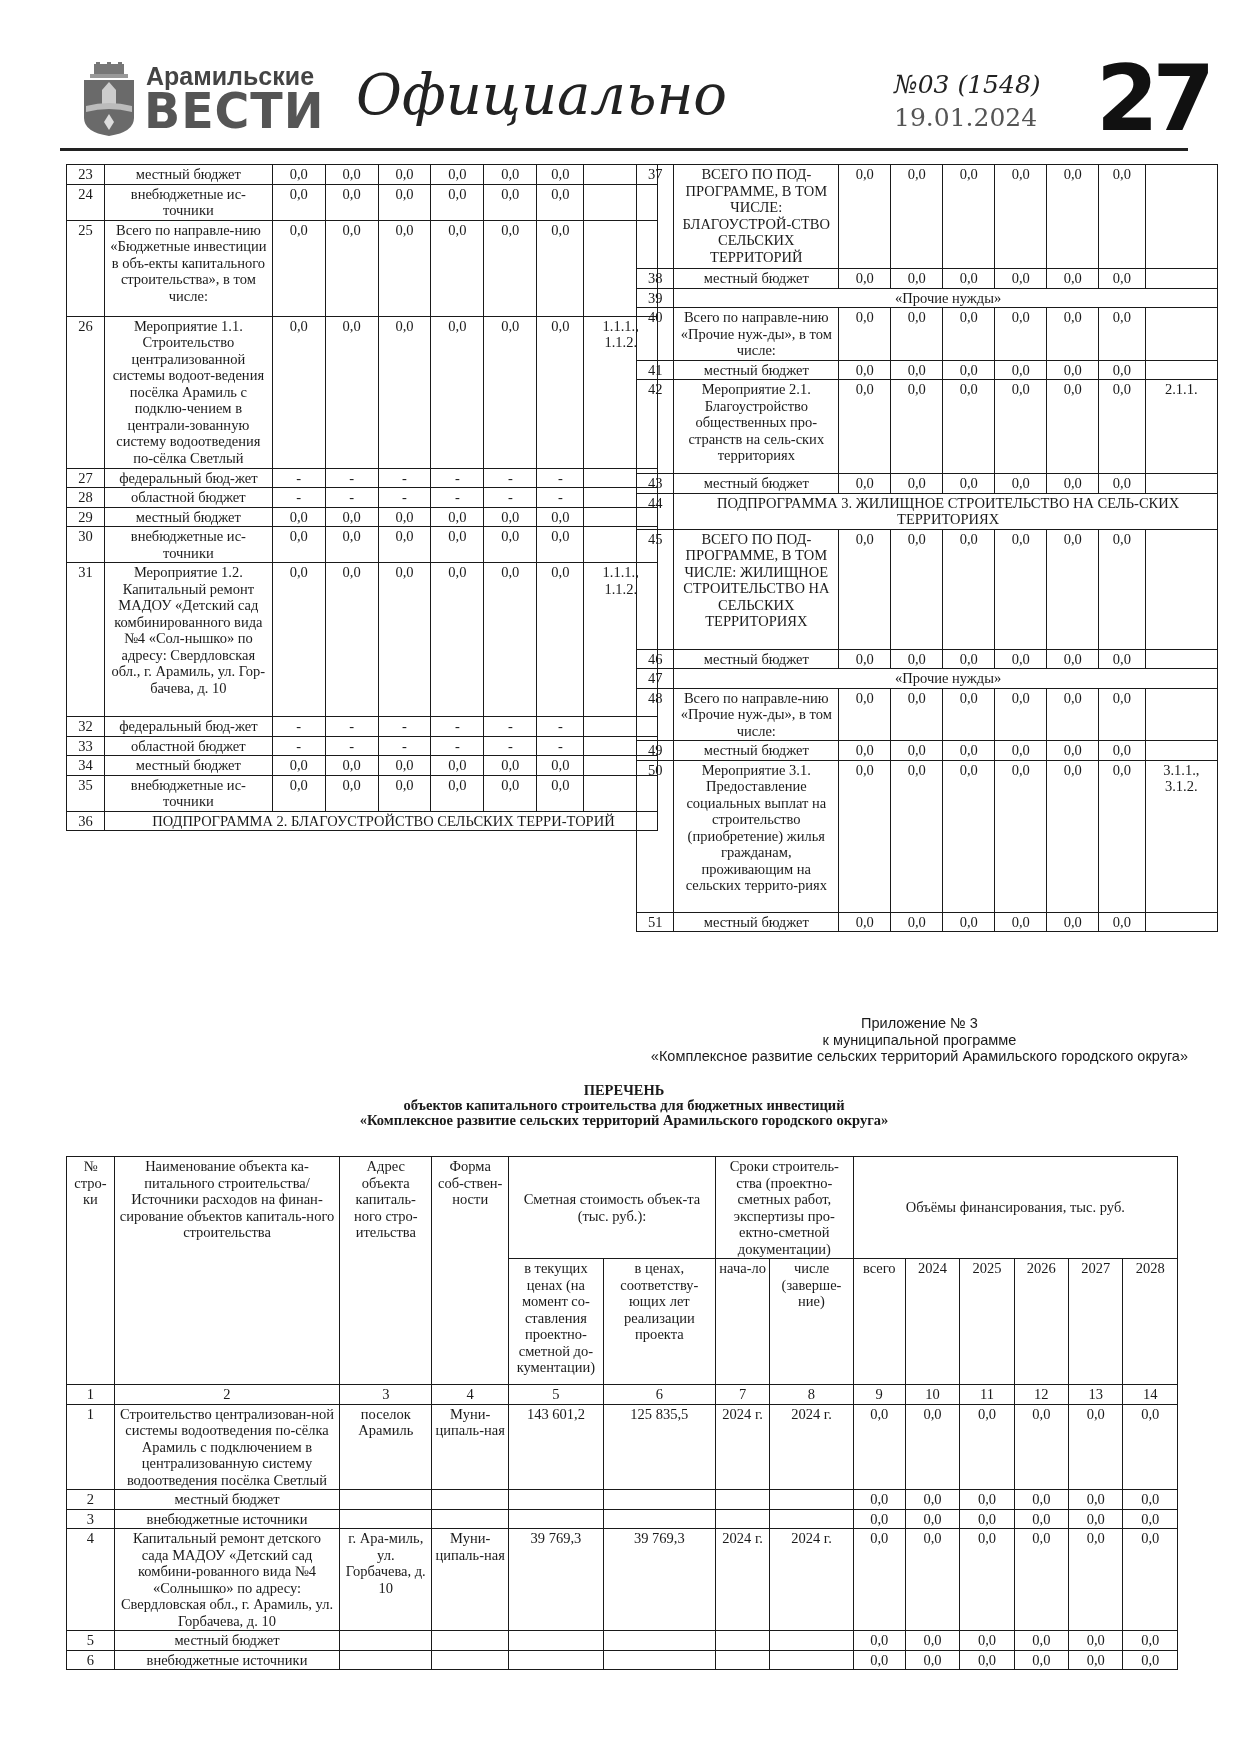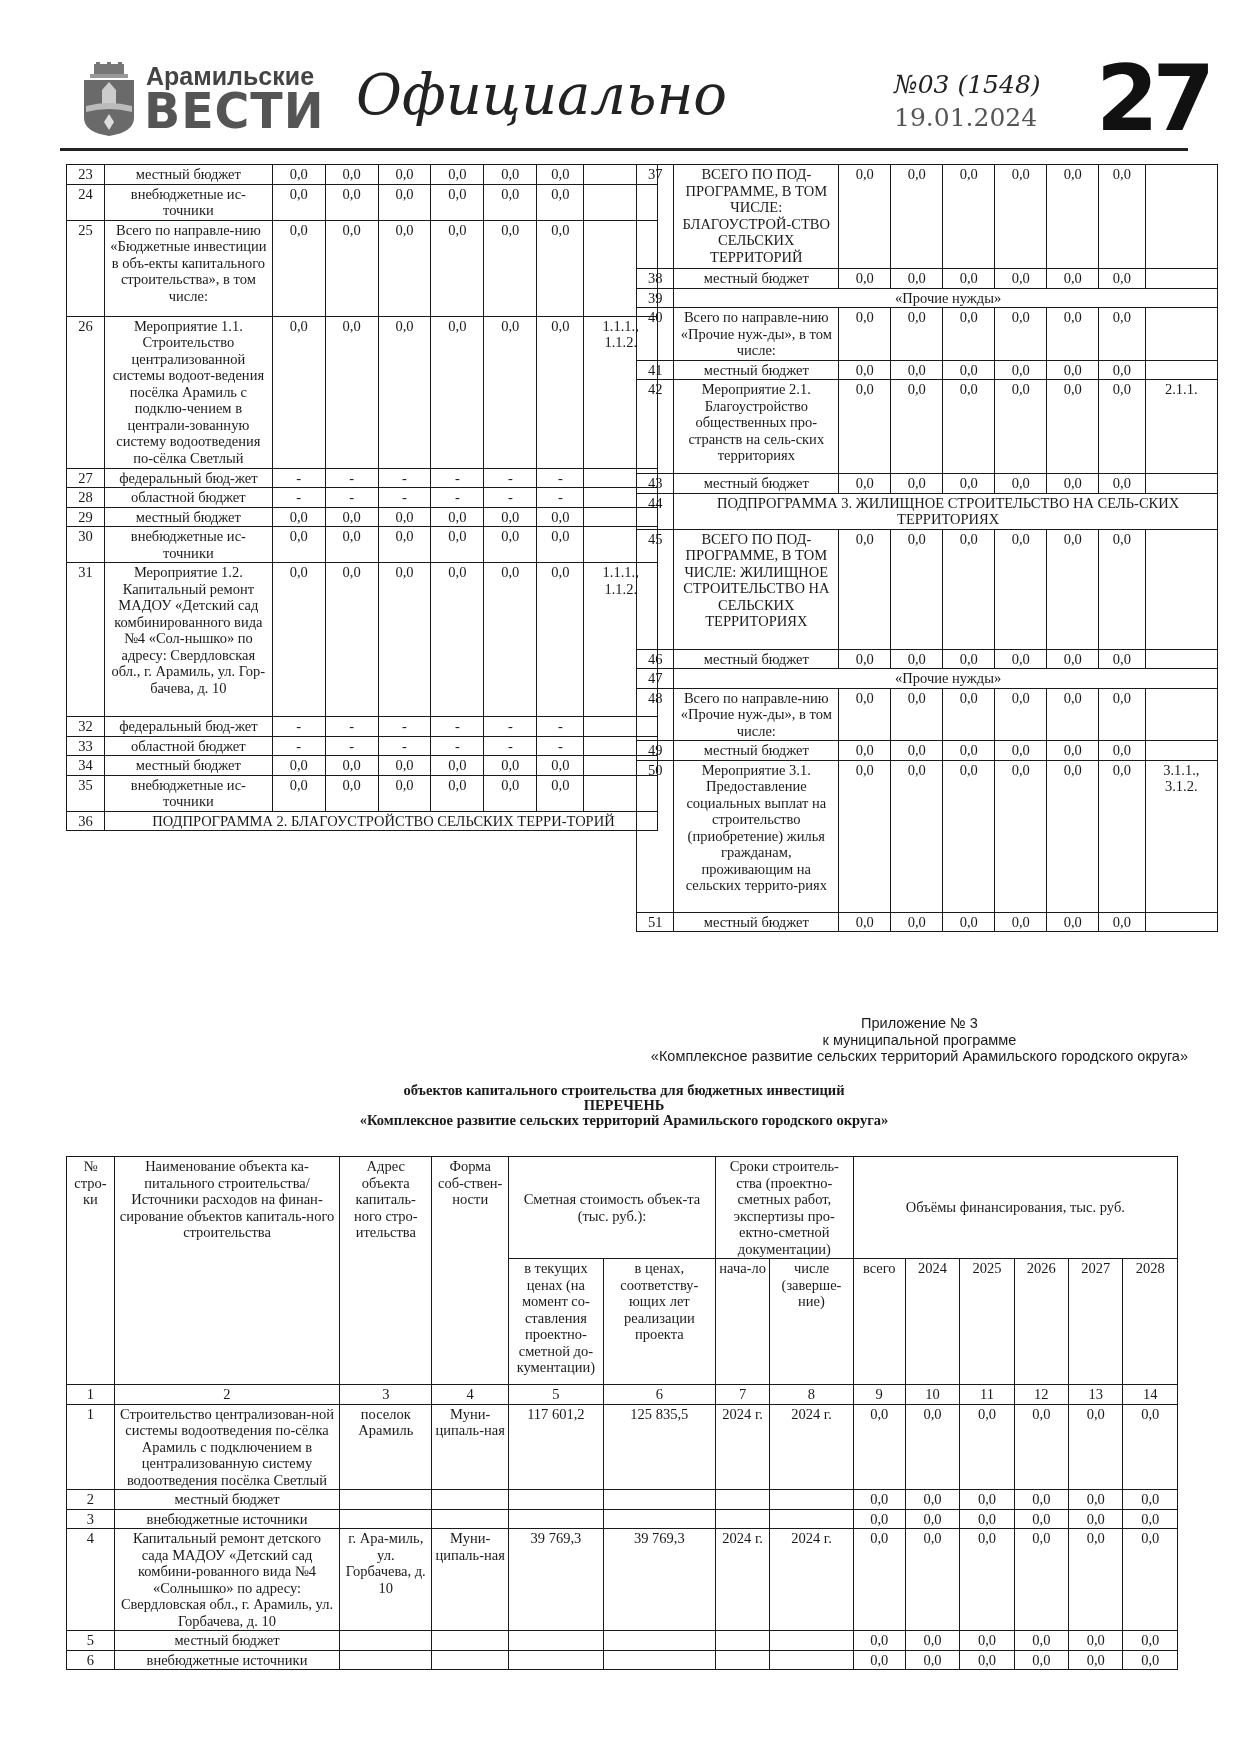--- a/index.html
+++ b/index.html
@@ -356,22 +356,22 @@
     </tbody>
 </table>
 
 <div class="appendix">
   <div>Приложение № 3</div>
   <div>к муниципальной программе</div>
   <div>«Комплексное развитие сельских территорий Арамильского городского округа»</div>
 </div>
 
 <div class="list-title">
+  <div>ПЕРЕЧЕНЬ</div>
   <div>объектов капитального строительства для бюджетных инвестиций</div>
-  <div>ПЕРЕЧЕНЬ</div>
   <div>«Комплексное развитие сельских территорий Арамильского городского округа»</div>
 </div>
 
 <table class="bt">
   <thead>
     <tr>
       <th rowspan="2" style="width:36px">№ стро-ки</th>
       <th rowspan="2" style="width:196px">Наименование объекта ка-питального строительства/ Источники расходов на финан-сирование объектов капиталь-ного строительства</th>
       <th rowspan="2" style="width:76px">Адрес объекта капиталь-ного стро-ительства</th>
       <th rowspan="2" style="width:62px">Форма соб-ствен-ности</th>
@@ -407,21 +407,21 @@
         <td>11</td>
         <td>12</td>
         <td>13</td>
         <td>14</td>
       </tr>
       <tr>
         <td>1</td>
         <td>Строительство централизован-ной системы водоотведения по-сёлка Арамиль с подключением в централизованную систему водоотведения посёлка Светлый</td>
         <td>поселок Арамиль</td>
         <td>Муни-ципаль-ная</td>
-        <td>117 601,2</td>
+        <td>143 601,2</td>
         <td>125 835,5</td>
         <td>2024 г.</td>
         <td>2024 г.</td>
         <td>0,0</td>
         <td>0,0</td>
         <td>0,0</td>
         <td>0,0</td>
         <td>0,0</td>
         <td>0,0</td>
       </tr>

